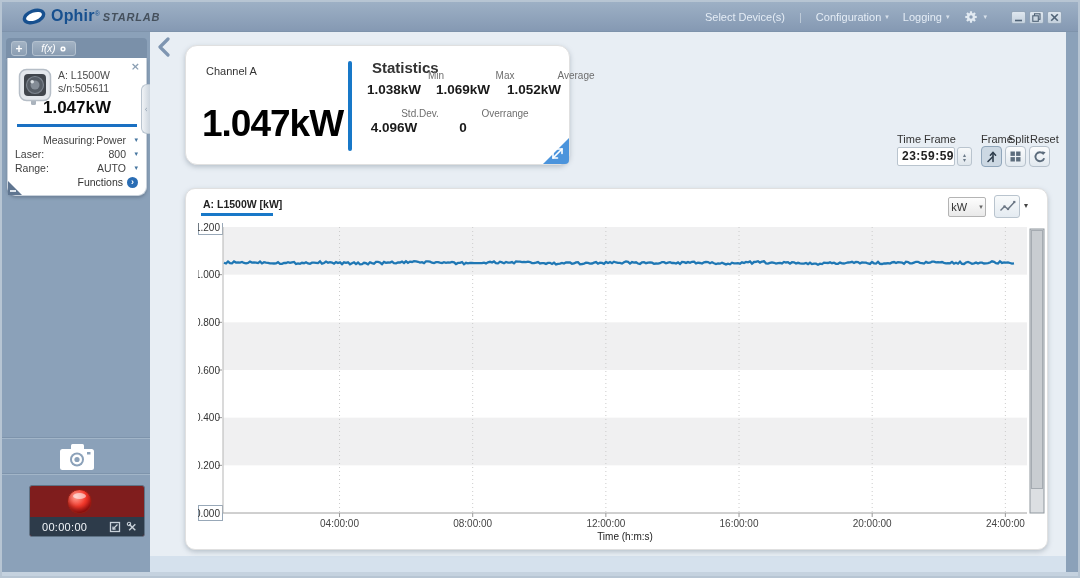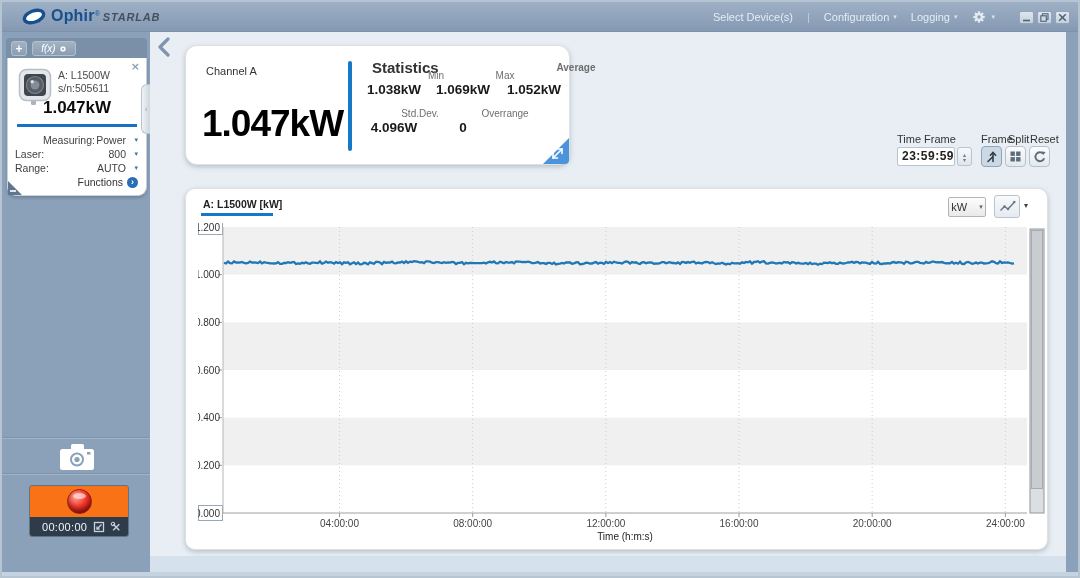--- a/index.html
+++ b/index.html
@@ -7,21 +7,21 @@
   #window{position:relative;width:1080px;height:578px;background:#b7c5d3;font-family:"Liberation Sans",sans-serif;overflow:hidden;}
   .abs{position:absolute;}
   .glyph{font-family:"DejaVu Sans",sans-serif;}
 
   
   #titlebar{left:2px;top:2px;right:2px;height:30px;background:linear-gradient(#9db0c5,#8599b3);border-bottom:1px solid #7e93ab;}
   #logo{left:20px;top:5px;display:flex;align-items:center;}
   #logo .brand{font-size:16px;font-weight:bold;color:#17508f;letter-spacing:.2px;margin-left:5px;}
   #logo .reg{font-size:7px;color:#17508f;vertical-align:top;margin-top:-6px;}
   #logo .suffix{font-size:11px;font-style:italic;font-weight:bold;color:#45505c;letter-spacing:.8px;margin-left:3px;margin-top:2px;}
-  #topmenu{right:8px;top:0;height:30px;display:flex;align-items:center;gap:14px;color:#e4ecf5;font-size:11px;}
+  #topmenu{right:16px;top:0;height:30px;display:flex;align-items:center;gap:14px;color:#e4ecf5;font-size:11px;}
   .menu-item{display:flex;align-items:center;gap:4px;cursor:default;}
   .menu-sep{color:#c3cfdc;}
   .caret{font-size:7px;color:#d7e0ea;line-height:1;}
   .winbtn{width:15px;height:13px;border:1px solid #93a5b8;background:linear-gradient(#dfe7ef,#c3d0dd);border-radius:2px;display:flex;align-items:center;justify-content:center;}
   #winbtns{display:flex;gap:3px;margin-left:10px;}
 
   
   #sidebar{left:2px;top:32px;width:148px;bottom:6px;background:#8ba1b9;}
   #side-toolbar{left:4px;top:6px;width:141px;height:21px;background:#7a90a9;border-radius:4px 4px 0 0;display:flex;align-items:center;gap:5px;padding-left:5px;}
   .tool-btn{height:15px;border:1px solid #b3c1cf;border-radius:3px;background:linear-gradient(#a3b3c4,#8a9db2);color:#fff;display:flex;align-items:center;justify-content:center;}
@@ -35,21 +35,21 @@
   .dev-row{left:7px;right:20px;height:14px;font-size:10.5px;color:#3f3f3f;}
   .dev-row .val{position:absolute;right:0;}
   .dev-row .caret{position:absolute;right:-12px;top:3px;color:#46759f;}
   #functions-link{right:8px;bottom:7px;font-size:10.5px;color:#333;display:flex;align-items:center;gap:4px;}
   #functions-arrow{width:11px;height:11px;border-radius:50%;background:#2a6db4;color:#fff;font-size:9px;line-height:10px;text-align:center;font-weight:bold;}
   #card-fold{left:0;bottom:0;width:0;height:0;border-bottom:14px solid #5f7590;border-right:14px solid transparent;}
   #card-fold-dash{left:2px;bottom:3px;width:6px;height:2px;background:#dfe5ec;}
   #side-handle{right:0px;top:52px;width:9px;height:50px;background:linear-gradient(90deg,#f0f3f6,#ccd5de);border:1px solid #b9c4cf;border-right:none;border-radius:6px 0 0 6px;display:flex;align-items:center;justify-content:center;color:#93a3b3;font-size:8px;}
   .side-divider{left:0;right:0;height:2px;border-top:1px solid #7e94ac;border-bottom:1px solid #a2b5c8;}
   #camera-btn{left:57px;top:411px;width:36px;height:28px;}
-  #record-panel{left:27px;top:453px;width:100px;height:52px;border:1px solid #5f7386;border-radius:3px;background:#f97316;}
+  #record-panel{left:27px;top:453px;width:116px;height:52px;border:1px solid #5f7386;border-radius:3px;background:#7f1d1d;}
   #record-btn{left:37px;top:3px;width:25px;height:25px;border-radius:50%;border:1px solid #8c1d14;background:radial-gradient(circle at 35% 30%,#ffa396,#f4392b 45%,#c11212 78%,#a30d0d);box-shadow:inset 0 -4px 5px rgba(0,0,0,.35);}
   #record-btn::after{content:"";position:absolute;left:5px;top:3px;width:13px;height:6px;border-radius:50%;background:rgba(255,255,255,.55);}
   #record-strip{left:0;right:0;bottom:0;height:19px;background:#2d3b4a;border-radius:0 0 2px 2px;display:flex;align-items:center;}
   #record-time{color:#f2f6fa;font-size:11px;margin-left:12px;letter-spacing:.3px;}
   #record-icons{position:absolute;right:6px;display:flex;gap:5px;}
 
   
   #main{left:150px;top:32px;right:14px;bottom:6px;background:#e8eef4;}
   #main-footer{left:150px;right:14px;bottom:6px;height:16px;background:#d5e1ed;}
   #right-frame{right:2px;top:32px;width:12px;bottom:6px;background:#8ba1b9;}
@@ -253,21 +253,21 @@
   </svg>
 
   <div id="channel-card" class="abs card">
     <div id="channel-title" class="abs">Channel A</div>
     <div id="channel-reading" class="abs">1.047kW</div>
     <div id="channel-vrule" class="abs"></div>
     <div id="stats-title" class="abs">Statistics</div>
 
     <span class="abs stat-label" style="left:208px;top:24px;">Min</span>
     <span class="abs stat-label" style="left:277px;top:24px;">Max</span>
-    <span class="abs stat-label" style="left:348px;top:16px;font-weight:bold;">Average</span>
+    <span class="abs stat-label" style="left:348px;top:24px;">Average</span>
     <span class="abs stat-value" style="left:208px;top:36px;">1.038kW</span>
     <span class="abs stat-value" style="left:277px;top:36px;">1.069kW</span>
     <span class="abs stat-value" style="left:348px;top:36px;">1.052kW</span>
     <span class="abs stat-label" style="left:192px;top:62px;">Std.Dev.</span>
     <span class="abs stat-label" style="left:277px;top:62px;">Overrange</span>
     <span class="abs stat-value" style="left:208px;top:74px;">4.096W</span>
     <span class="abs stat-value" style="left:277px;top:74px;">0</span>
 
     <svg id="channel-corner" class="abs" width="26" height="26" viewBox="0 0 26 26">
       <path d="M26,0 L26,22 Q26,26 22,26 L0,26 Z" fill="#4b94dc"></path>

